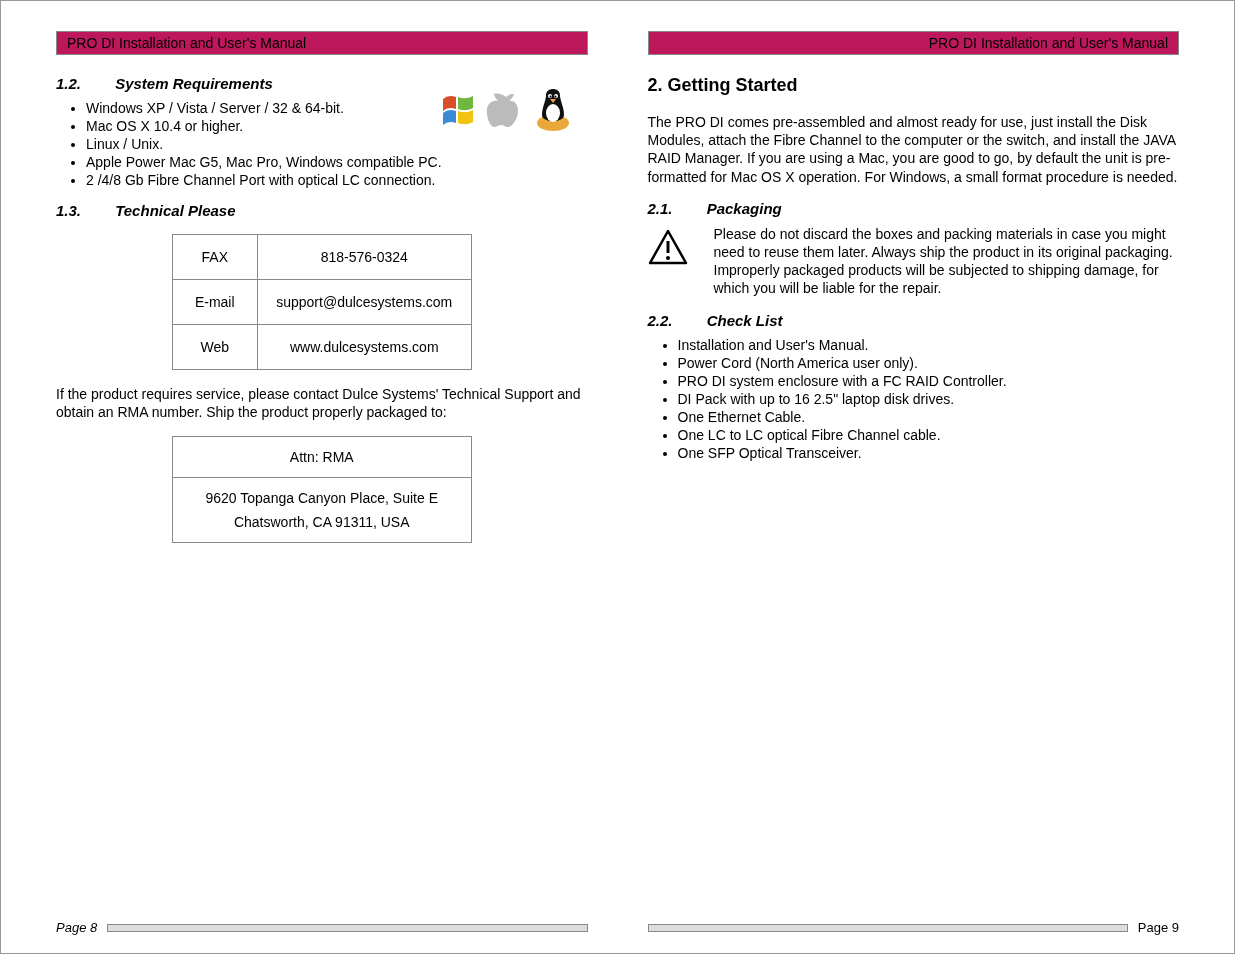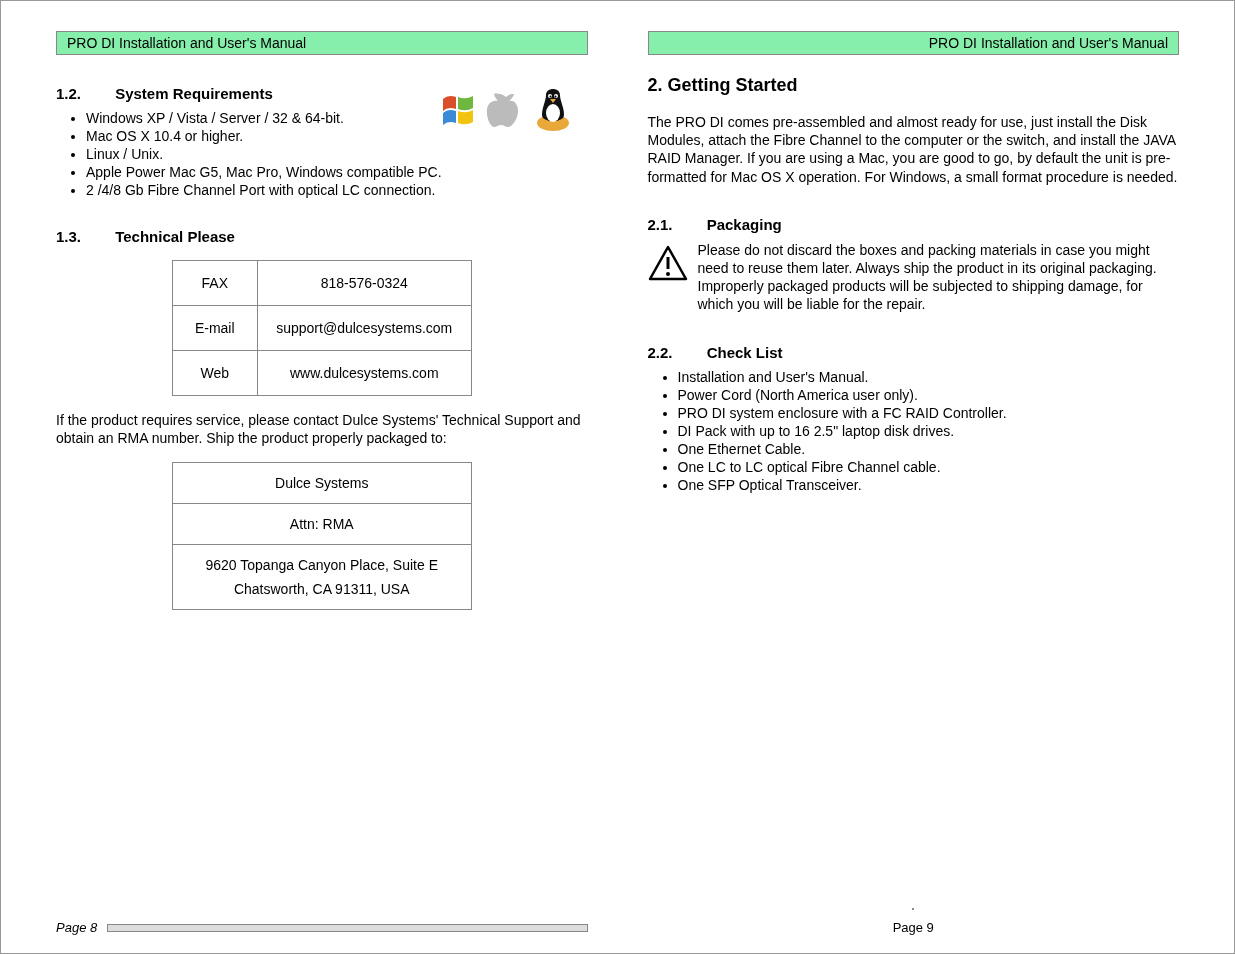--- a/index.html
+++ b/index.html
@@ -1,40 +1,40 @@
 <!DOCTYPE html>
 <html><head>
 <meta charset="utf-8">
 <style>
   * { box-sizing: border-box; margin: 0; padding: 0; }
   body { background: #fff; font-family: Arial, Helvetica, sans-serif; font-size: 14px; color: #000; }
   .page-wrap { width: 1235px; height: 954px; border: 1px solid #999; display: flex; position: relative; }
   .col { width: 50%; padding: 30px 40px 40px 40px; position: relative; }
   .col.left { padding-left: 55px; padding-right: 30px; }
   .col.right { padding-left: 30px; padding-right: 55px; }
-  .header-bar { background: #86efac; border: 1px solid #888; padding: 3px 10px; font-size: 14px; margin-bottom: 20px; }
+  .header-bar { background: #be185d; border: 1px solid #888; padding: 3px 10px; font-size: 14px; margin-bottom: 20px; }
   .col.right .header-bar { text-align: right; }
-  .section-head { font-weight: bold; font-size: 15px; margin: 30px 0 8px 0; }
+  .section-head { font-weight: bold; font-style: italic; font-size: 15px; margin: 14px 0 8px 0; }
   .section-head .num { display: inline-block; width: 55px; }
   .h2 { font-weight: bold; font-size: 18px; margin: 0 0 6px 0; }
   ul.req { list-style: disc; margin: 6px 0 10px 30px; }
   ul.req li { margin: 2px 0; font-size: 14px; }
   .os-logos { position: absolute; right: 40px; top: 80px; }
   .os-logos svg { display: block; }
   table.support { border-collapse: collapse; margin: 15px auto; width: 300px; }
   table.support td { border: 1px solid #888; padding: 14px 12px; text-align: center; font-size: 14px; }
   table.support td.lbl { width: 85px; }
   .para { font-size: 14px; line-height: 1.3; margin: 10px 0; }
   table.addr { border-collapse: collapse; margin: 15px auto; width: 300px; }
   table.addr td { border: 1px solid #888; padding: 12px 10px; text-align: center; font-size: 14px; }
-  .warn-block { display: flex; align-items: flex-start; gap: 10px; margin: 6px 0; }
+  .warn-block { display: flex; align-items: flex-start; gap: 26px; margin: 6px 0; }
   .warn-icon { flex-shrink: 0; margin-top: 4px; }
   .footer { position: absolute; bottom: 18px; display: flex; align-items: center; gap: 10px; font-size: 13px; }
   .footer.left { left: 55px; right: 30px; font-style: italic; }
-  .footer.right { right: 55px; left: 30px; justify-content: flex-end; flex-direction: column; }
+  .footer.right { right: 55px; left: 30px; justify-content: flex-end; }
   .footer-bar { flex: 1; height: 8px; border: 1px solid #888; background: #ddd; }
 </style>
 </head>
 <body>
 
 <div class="page-wrap">
 
   <div class="col left">
     <div class="header-bar">
       <span>PRO DI Installation and User's Manual</span>
@@ -99,23 +99,20 @@
         <td class="lbl">Web</td>
         <td>www.dulcesystems.com</td>
       </tr>
     </tbody>
       </table>
 
     <p class="para">If the product requires service, please contact Dulce Systems' Technical Support and obtain an RMA number.  Ship the product properly packaged to:</p>
 
     <table class="addr">
       <tbody>
-          <tr>
-            <td>Dulce Systems</td>
-          </tr>
       <tr>
             <td>Attn: RMA</td>
           </tr>
       <tr>
             <td style="padding-bottom:4px;border-bottom:0">9620 Topanga Canyon Place, Suite E</td>
           </tr>
       <tr>
             <td style="padding-top:4px;border-top:0">Chatsworth, CA  91311, USA</td>
           </tr>
     </tbody>

